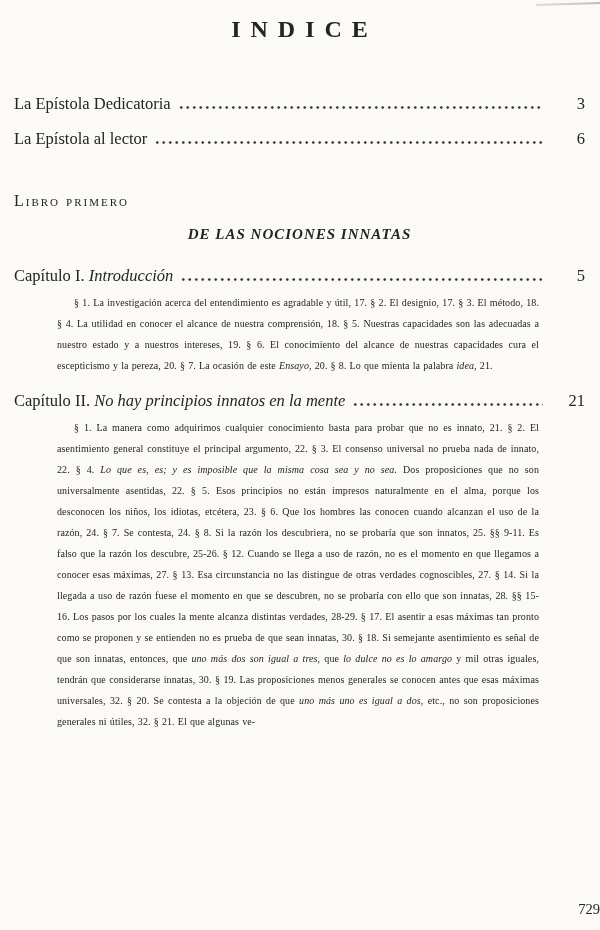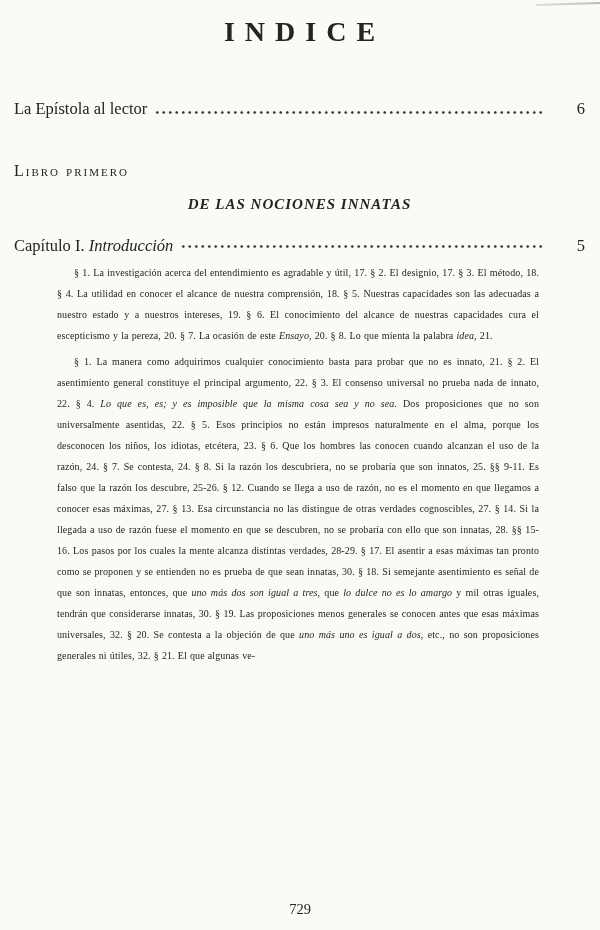--- a/index.html
+++ b/index.html
@@ -22,21 +22,21 @@
     top: 3px;
     right: 0;
     width: 64px;
     height: 2px;
     background: linear-gradient(to left, #8a8a8a, #c9c7c2);
     transform: rotate(-2deg);
     opacity: .55;
   }
   .title {
     text-align: center;
-    font-size: 28px;
+    font-size: 24px;
     font-weight: bold;
     letter-spacing: 10px;
     text-indent: 10px;
   }
   .front-entries { margin-top: 50px; }
   .toc-row {
     display: flex;
     align-items: baseline;
     font-size: 16.5px;
     line-height: 22px;
@@ -61,66 +61,76 @@
     letter-spacing: 2px;
   }
   .book-subheading {
     margin-top: 16px;
     text-align: center;
     font-style: italic;
     font-size: 15px;
     letter-spacing: 1px;
     font-weight: bold;
   }
-  .chapter-row { margin-top: 22px; align-items: center; }
+  .chapter-row { margin-top: 22px; }
   .chapter-row.second { margin-top: 14px; }
   .chap-title { font-style: italic; }
   .it { font-style: italic; }
   .summary {
     margin: 5px 46px 0 43px;
     text-align: justify;
     font-size: 10px;
     line-height: 21px;
     text-indent: 17px;
     letter-spacing: 0.1px;
     word-spacing: 0.5px;
   }
   .folio {
     position: absolute;
     left: 0;
     right: 0;
     bottom: 12px;
-    text-align: center;
+    text-align: right;
     font-size: 14.5px;
   }
 </style>
 </head>
 <body>
 
 <div class="page">
 
   <div class="artifact"></div>
 
   <h1 class="title">INDICE</h1>
 
   <div class="front-entries">
+    <div class="toc-row">
+      <span class="toc-label">La Epístola Dedicatoria</span>
+      <span class="leader"></span>
+      <span class="toc-page">3</span>
+    </div>
     <div class="toc-row">
       <span class="toc-label">La Epístola al lector</span>
       <span class="leader"></span>
       <span class="toc-page">6</span>
     </div>
   </div>
 
   <div class="book-heading">Libro primero</div>
   <div class="book-subheading">DE LAS NOCIONES INNATAS</div>
 
   <div class="toc-row chapter-row">
     <span class="toc-label"><span class="chap-prefix">Capítulo I.</span> <span class="chap-title">Introducción</span></span>
     <span class="leader"></span>
     <span class="toc-page">5</span>
   </div>
   <p class="summary"><span>§ 1. La investigación acerca del entendimiento es agradable y útil, 17. § 2. El designio, 17. § 3. El método, 18. § 4. La utilidad en conocer el alcance de nuestra comprensión, 18. § 5. Nuestras capacidades son las adecuadas a nuestro estado y a nuestros intereses, 19. § 6. El conocimiento del alcance de nuestras capacidades cura el escepticismo y la pereza, 20. § 7. La ocasión de este </span><span class="it">Ensayo</span><span>, 20. § 8. Lo que mienta la palabra </span><span class="it">idea</span><span>, 21.</span></p>
 
+  <div class="toc-row chapter-row second">
+    <span class="toc-label"><span class="chap-prefix">Capítulo II.</span> <span class="chap-title">No hay principios innatos en la mente</span></span>
+    <span class="leader"></span>
+    <span class="toc-page">21</span>
+  </div>
   <p class="summary"><span>§ 1. La manera como adquirimos cualquier conocimiento basta para probar que no es innato, 21. § 2. El asentimiento general constituye el principal argumento, 22. § 3. El consenso universal no prueba nada de innato, 22. § 4. </span><span class="it">Lo que es, es; y es imposible que la misma cosa sea y no sea.</span><span> Dos proposiciones que no son universalmente asentidas, 22. § 5. Esos principios no están impresos naturalmente en el alma, porque los desconocen los niños, los idiotas, etcétera, 23. § 6. Que los hombres las conocen cuando alcanzan el uso de la razón, 24. § 7. Se contesta, 24. § 8. Si la razón los descubriera, no se probaría que son innatos, 25. §§ 9-11. Es falso que la razón los descubre, 25-26. § 12. Cuando se llega a uso de razón, no es el momento en que llegamos a conocer esas máximas, 27. § 13. Esa circunstancia no las distingue de otras verdades cognoscibles, 27. § 14. Si la llegada a uso de razón fuese el momento en que se descubren, no se probaría con ello que son innatas, 28. §§ 15-16. Los pasos por los cuales la mente alcanza distintas verdades, 28-29. § 17. El asentir a esas máximas tan pronto como se proponen y se entienden no es prueba de que sean innatas, 30. § 18. Si semejante asentimiento es señal de que son innatas, entonces, que </span><span class="it">uno más dos son igual a tres</span><span>, que </span><span class="it">lo dulce no es lo amargo</span><span> y mil otras iguales, tendrán que considerarse innatas, 30. § 19. Las proposiciones menos generales se conocen antes que esas máximas universales, 32. § 20. Se contesta a la objeción de que </span><span class="it">uno más uno es igual a dos</span><span>, etc., no son proposiciones generales ni útiles, 32. § 21. El que algunas ve-</span></p>
 
   <div class="folio">729</div>
 
 </div>
 
 </body></html>

